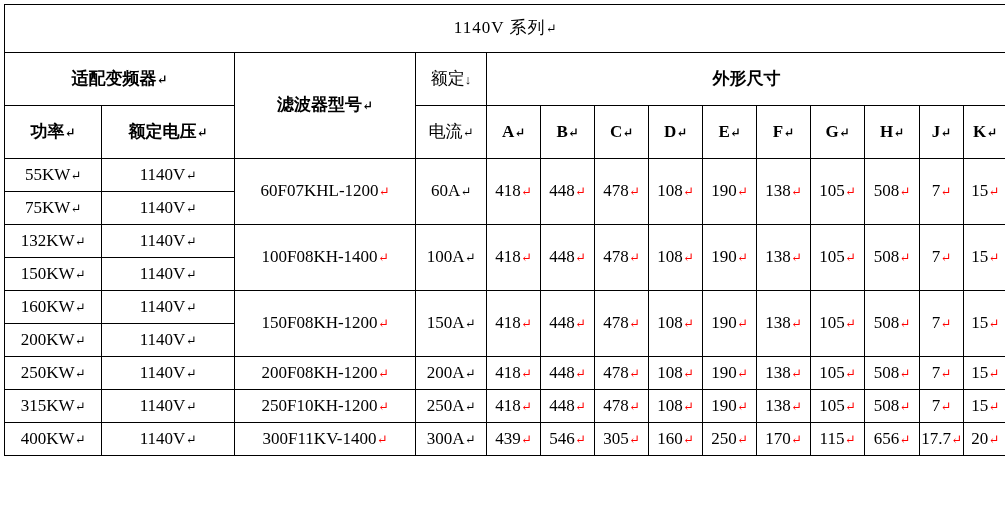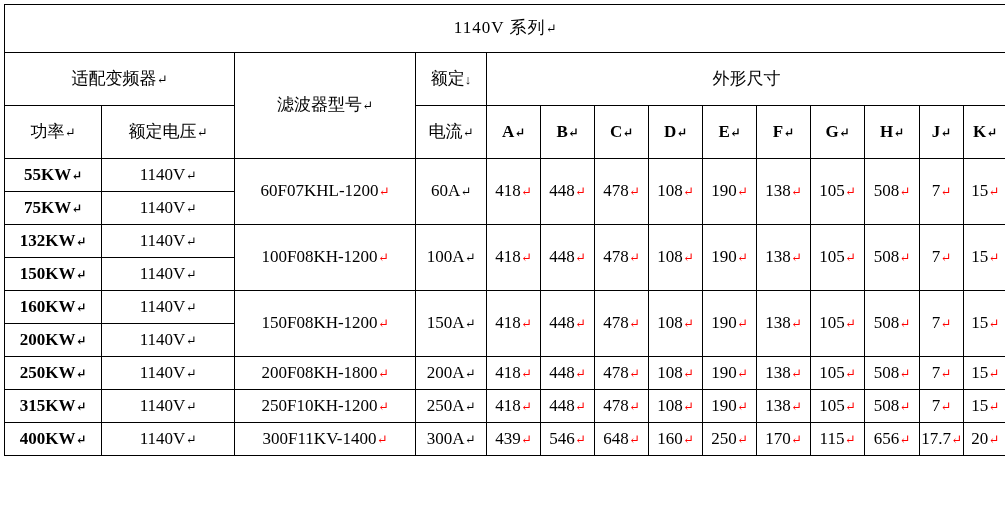--- a/index.html
+++ b/index.html
@@ -34,21 +34,21 @@
     color: #000000;
     line-height: 1.1;
     white-space: nowrap;
   }
   .title-cell {
     height: 47px;
     font-size: 28px;
     letter-spacing: 1px;
   }
   .hdr {
-    font-weight: normal;
+    font-weight: bold;
     font-size: 20px;
   }
   .hdr-small {
     font-weight: normal;
     font-size: 19px;
   }
   .dimhdr {
     font-weight: bold;
     font-size: 21px;
     font-family: "Liberation Serif", "DejaVu Serif", serif;
@@ -56,21 +56,20 @@
   .red {
     color: #ff0000;
   }
   .model {
     color: #ff0000;
     font-family: "Liberation Serif", "DejaVu Serif", serif;
     font-size: 16px;
   }
   .pow {
     font-size: 17px;
-    font-weight: bold;
   }
   .datarow td {
     height: 32px;
   }
   .pilcrow {
     font-size: 13px;
     color: #000000;
     vertical-align: middle;
   }
   .pilcrow.red {
@@ -166,21 +165,21 @@
       </tr>
 
       <tr class="datarow">
         <td class="pow"><span>75KW</span><span class="pilcrow">↵</span></td>
         <td><span>1140V</span><span class="pilcrow">↵</span></td>
       </tr>
 
       <tr class="datarow">
         <td class="pow"><span>132KW</span><span class="pilcrow">↵</span></td>
         <td><span>1140V</span><span class="pilcrow">↵</span></td>
-        <td class="model" rowspan="2"><span>100F08KH-1200</span><span class="pilcrow red">↵</span></td>
+        <td class="model" rowspan="2"><span>100F08KH-1400</span><span class="pilcrow red">↵</span></td>
         <td rowspan="2"><span>100A</span><span class="pilcrow">↵</span></td>
         <td class="red" rowspan="2"><span>418</span><span class="pilcrow red">↵</span></td>
         <td class="red" rowspan="2"><span>448</span><span class="pilcrow red">↵</span></td>
         <td class="red" rowspan="2"><span>478</span><span class="pilcrow red">↵</span></td>
         <td class="red" rowspan="2"><span>108</span><span class="pilcrow red">↵</span></td>
         <td class="red" rowspan="2"><span>190</span><span class="pilcrow red">↵</span></td>
         <td class="red" rowspan="2"><span>138</span><span class="pilcrow red">↵</span></td>
         <td class="red" rowspan="2"><span>105</span><span class="pilcrow red">↵</span></td>
         <td class="red" rowspan="2"><span>508</span><span class="pilcrow red">↵</span></td>
         <td class="red" rowspan="2"><span>7</span><span class="pilcrow red">↵</span></td>
@@ -210,21 +209,21 @@
       </tr>
 
       <tr class="datarow">
         <td class="pow"><span>200KW</span><span class="pilcrow">↵</span></td>
         <td><span>1140V</span><span class="pilcrow">↵</span></td>
       </tr>
 
       <tr class="datarow">
         <td class="pow"><span>250KW</span><span class="pilcrow">↵</span></td>
         <td><span>1140V</span><span class="pilcrow">↵</span></td>
-        <td class="model"><span>200F08KH-1800</span><span class="pilcrow red">↵</span></td>
+        <td class="model"><span>200F08KH-1200</span><span class="pilcrow red">↵</span></td>
         <td><span>200A</span><span class="pilcrow">↵</span></td>
         <td class="red"><span>418</span><span class="pilcrow red">↵</span></td>
         <td class="red"><span>448</span><span class="pilcrow red">↵</span></td>
         <td class="red"><span>478</span><span class="pilcrow red">↵</span></td>
         <td class="red"><span>108</span><span class="pilcrow red">↵</span></td>
         <td class="red"><span>190</span><span class="pilcrow red">↵</span></td>
         <td class="red"><span>138</span><span class="pilcrow red">↵</span></td>
         <td class="red"><span>105</span><span class="pilcrow red">↵</span></td>
         <td class="red"><span>508</span><span class="pilcrow red">↵</span></td>
         <td class="red"><span>7</span><span class="pilcrow red">↵</span></td>
@@ -248,21 +247,21 @@
         <td class="red"><span>15</span><span class="pilcrow red">↵</span></td>
       </tr>
 
       <tr class="datarow">
         <td class="pow"><span>400KW</span><span class="pilcrow">↵</span></td>
         <td><span>1140V</span><span class="pilcrow">↵</span></td>
         <td class="model"><span>300F11KV-1400</span><span class="pilcrow red">↵</span></td>
         <td><span>300A</span><span class="pilcrow">↵</span></td>
         <td class="red"><span>439</span><span class="pilcrow red">↵</span></td>
         <td class="red"><span>546</span><span class="pilcrow red">↵</span></td>
-        <td class="red"><span>648</span><span class="pilcrow red">↵</span></td>
+        <td class="red"><span>305</span><span class="pilcrow red">↵</span></td>
         <td class="red"><span>160</span><span class="pilcrow red">↵</span></td>
         <td class="red"><span>250</span><span class="pilcrow red">↵</span></td>
         <td class="red"><span>170</span><span class="pilcrow red">↵</span></td>
         <td class="red"><span>115</span><span class="pilcrow red">↵</span></td>
         <td class="red"><span>656</span><span class="pilcrow red">↵</span></td>
         <td class="red"><span>17.7</span><span class="pilcrow red">↵</span></td>
         <td class="red"><span>20</span><span class="pilcrow red">↵</span></td>
       </tr>
     </tbody>
   </table>

